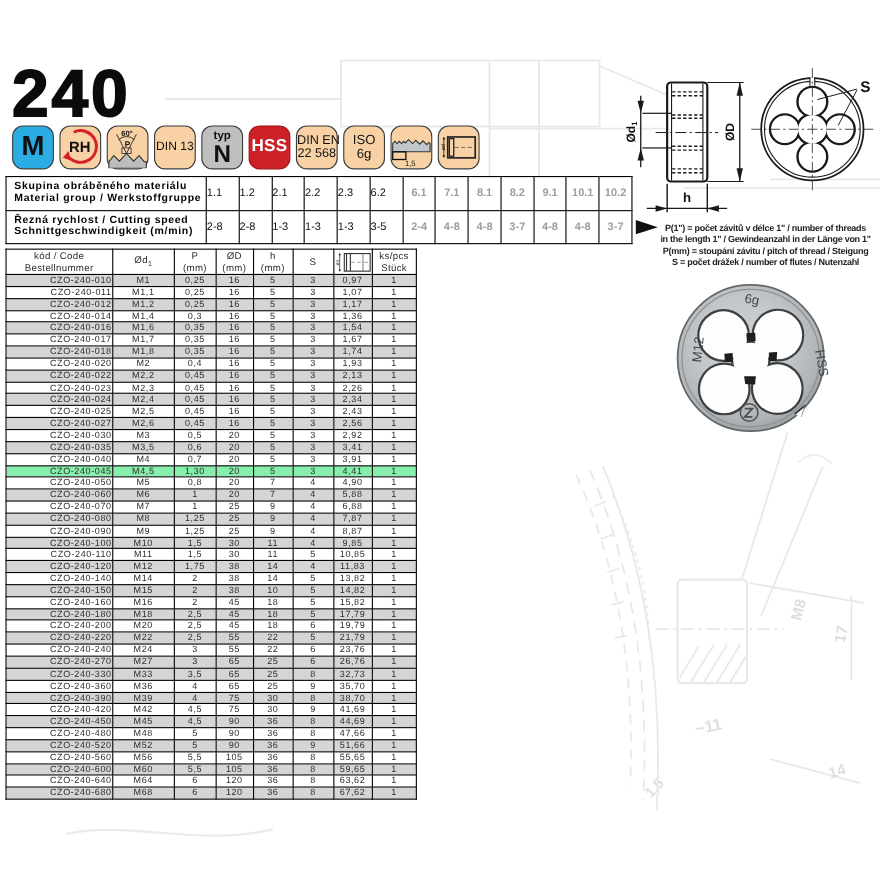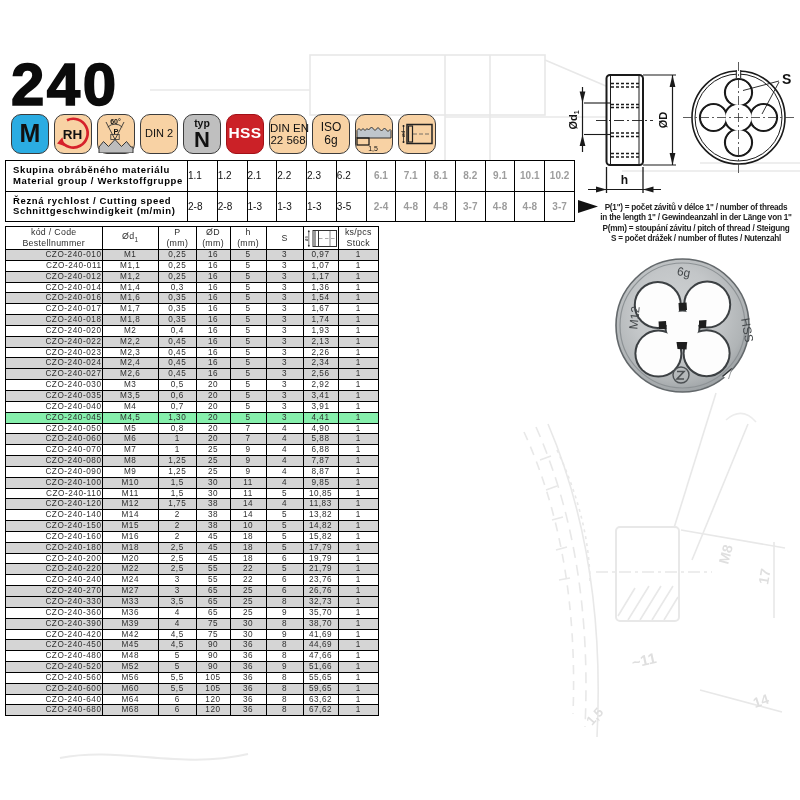--- a/index.html
+++ b/index.html
@@ -71,21 +71,21 @@
   <svg width="36" height="38" viewBox="0 0 36 38" style="position:absolute;left:0;top:0">
     <path d="M 1,38 L 1,32 L 5.5,26.5 L 10.5,31.5 L 17,24.5 L 23.5,31.5 L 28.5,26.5 L 33,32 L 35,32 L 35,38 Z" fill="#bdbdbd" stroke="#333" stroke-width="1"></path>
     <path d="M 17,24.5 L 8,7 M 17,24.5 L 26,7" fill="none" stroke="#333" stroke-width="0.9"></path>
     <path d="M 9.8,12 A 10.5,10.5 0 0 1 24.2,12" fill="none" stroke="#333" stroke-width="0.9"></path>
     <text x="17.5" y="8.5" font-size="7" font-weight="bold" text-anchor="middle" fill="#111" font-family="Liberation Sans,sans-serif">60°</text>
     <text x="18" y="18.5" font-size="7.5" font-weight="bold" text-anchor="middle" fill="#111" font-family="Liberation Sans,sans-serif">P</text>
     <rect x="12.8" y="19.5" width="8.4" height="5" fill="none" stroke="#333" stroke-width="0.8"></rect>
   </svg>
 </div>
 
-<div class="icon" style="left:140px;font-size:11px;line-height:37px;white-space:nowrap;">DIN 2</div>
+<div class="icon" style="left:140px;font-size:11px;line-height:37px;white-space:nowrap;">DIN 13</div>
 
 <div class="icon" style="left:183px;background:#bfbfbf;">
   <div style="font-size:10.5px;font-weight:bold;line-height:11px;margin-top:3px;">typ</div>
   <div style="font-size:22px;font-weight:bold;line-height:21px;">N</div>
 </div>
 
 <div class="icon" style="left:226px;background:#cb2127;border-color:#a21017;color:#fff;font-size:15.5px;font-weight:bold;line-height:36px;letter-spacing:0.3px;">HSS</div>
 
 <div class="icon" style="left:269px;font-size:11.5px;line-height:12.5px;padding-top:6.5px;height:31.5px;white-space:nowrap;">DIN EN<br>22 568</div>
 
@@ -289,20 +289,30 @@
 <tr style="background:#d5d5d5">
           <td class="cl">CZO-240-024</td>
           <td>M2,4</td>
           <td>0,45</td>
           <td>16</td>
           <td>5</td>
           <td>3</td>
           <td>2,34</td>
           <td>1</td>
         </tr>
+<tr style="background:#fff">
+          <td class="cl">CZO-240-025</td>
+          <td>M2,5</td>
+          <td>0,45</td>
+          <td>16</td>
+          <td>5</td>
+          <td>3</td>
+          <td>2,43</td>
+          <td>1</td>
+        </tr>
 <tr style="background:#d5d5d5">
           <td class="cl">CZO-240-027</td>
           <td>M2,6</td>
           <td>0,45</td>
           <td>16</td>
           <td>5</td>
           <td>3</td>
           <td>2,56</td>
           <td>1</td>
         </tr>

